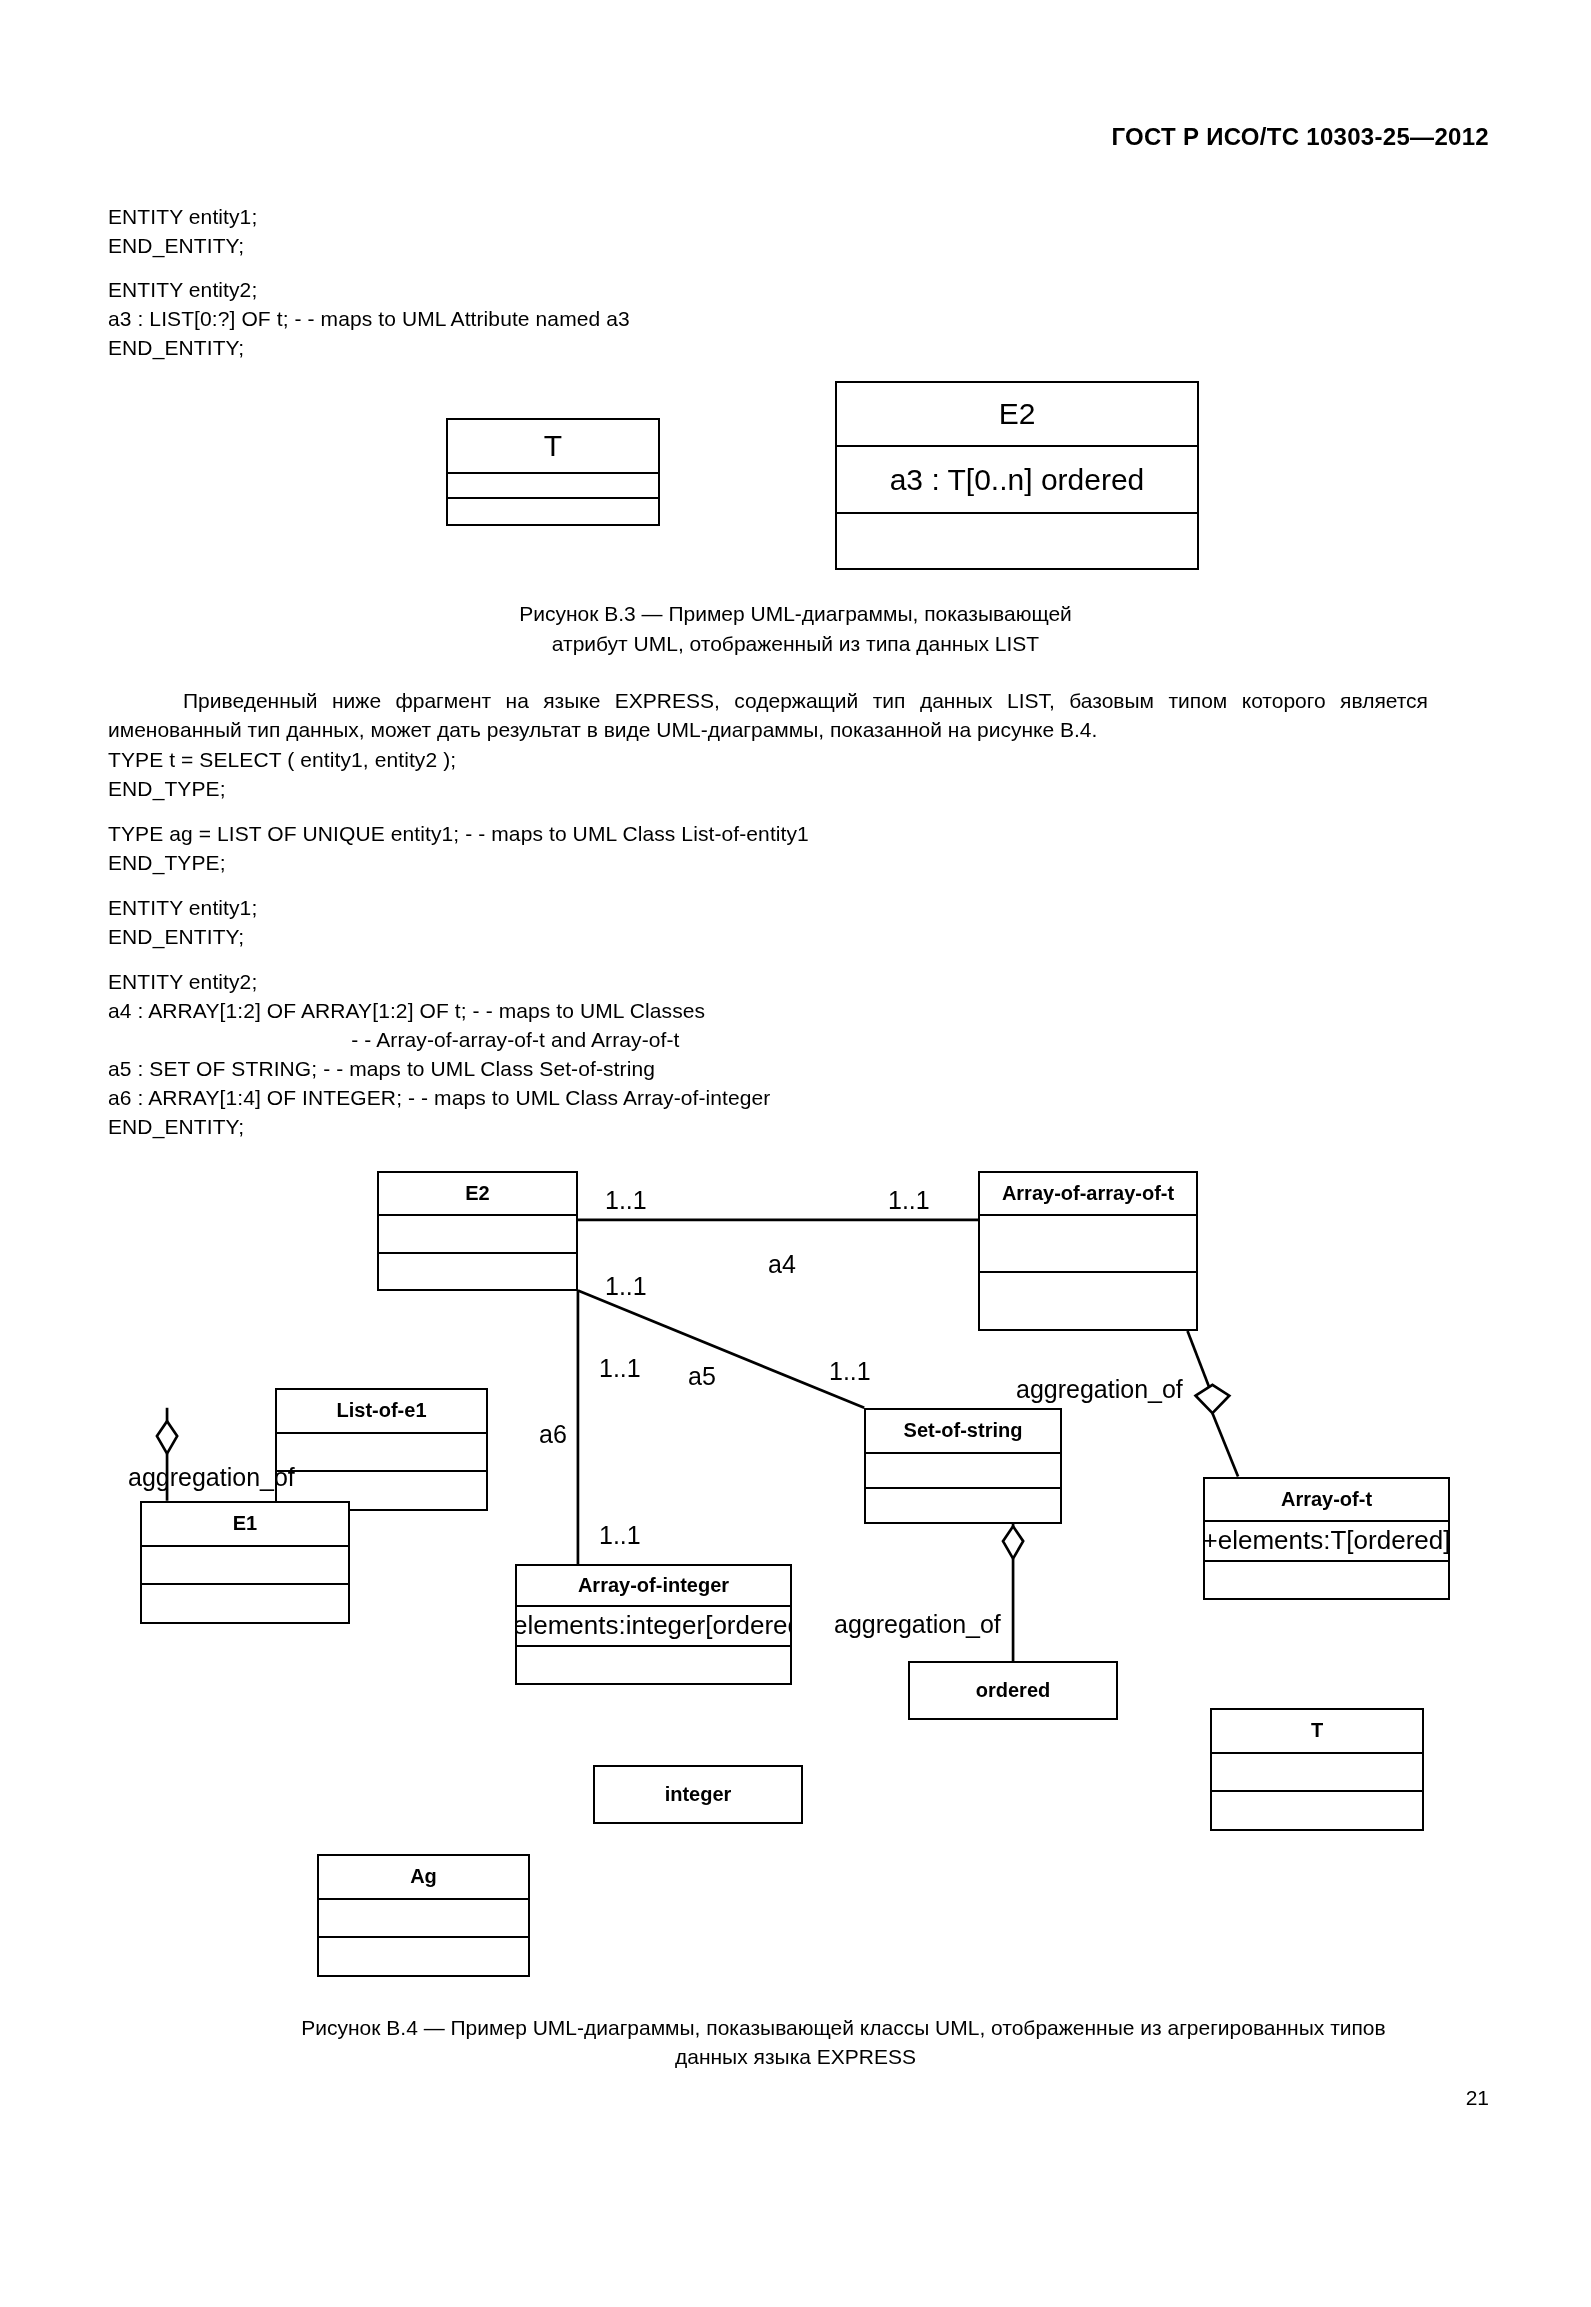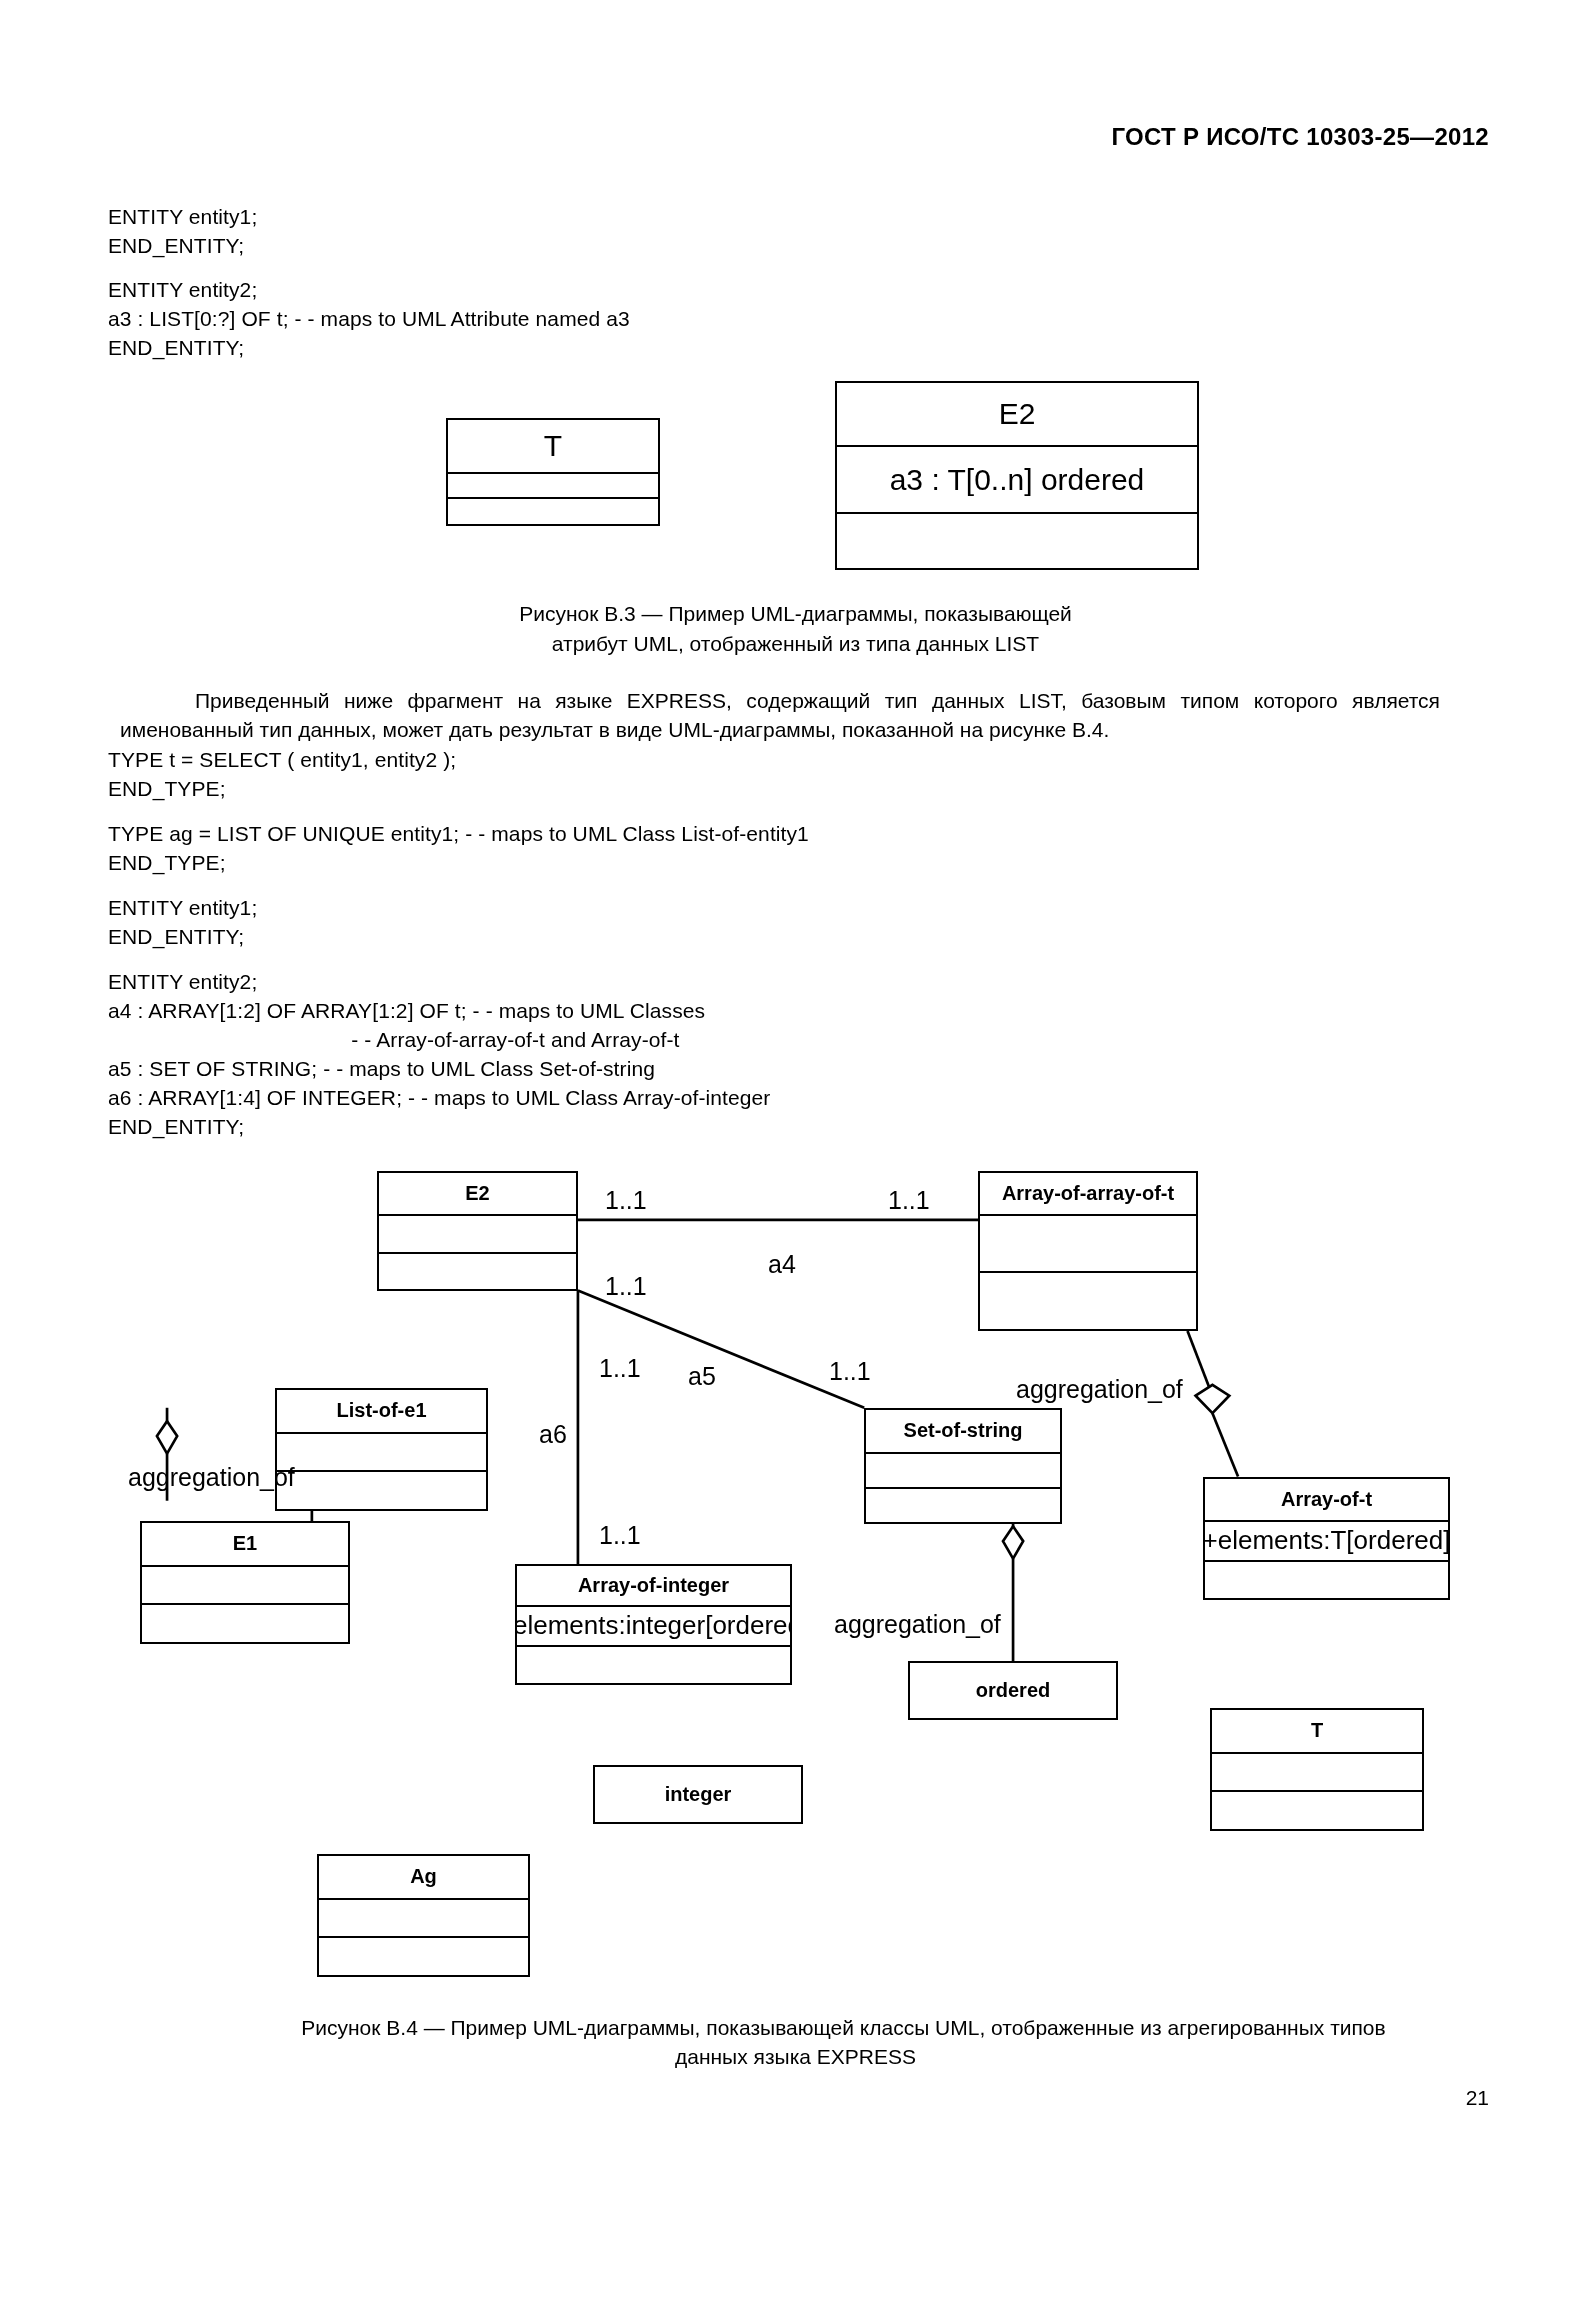--- a/index.html
+++ b/index.html
@@ -122,21 +122,21 @@
 
   <div class="uml-box b3" style="left:835px; top:381px; width:364px; height:189px;">
     <div class="cmp uml-name" style="height:62px;">E2</div>
     <div class="cmp uml-attr" style="height:67px;">a3 : T[0..n] ordered</div>
     <div class="cmp" style="height:54px;"></div>
   </div>
 
   <div class="caption" style="left:0; top:599px;">Рисунок В.3 — Пример UML-диаграммы, показывающей</div>
   <div class="caption" style="left:0; top:629px;">атрибут UML, отображенный из типа данных LIST</div>
 
-  <div class="para" style="left:108px; top:686px; width:1320px; text-indent:75px;margin-left:12px;">Приведенный ниже фрагмент на языке EXPRESS, содержащий тип данных LIST, базовым типом которого является именованный тип данных, может дать результат в виде UML-диаграммы, показанной на рисунке В.4.</div>
+  <div class="para" style="left:108px; top:686px; width:1320px; text-indent:75px;">Приведенный ниже фрагмент на языке EXPRESS, содержащий тип данных LIST, базовым типом которого является именованный тип данных, может дать результат в виде UML-диаграммы, показанной на рисунке В.4.</div>
 
   <div class="code-block" style="left:108px; top:745px;">TYPE t = SELECT ( entity1, entity2 );
 END_TYPE;</div>
 
   <div class="code-block" style="left:108px; top:819px;">TYPE ag = LIST OF UNIQUE entity1; - - maps to UML Class List-of-entity1
 END_TYPE;</div>
 
   <div class="code-block" style="left:108px; top:893px;">ENTITY entity1;
 END_ENTITY;</div>
 
@@ -200,21 +200,21 @@
     <div class="cmp" style="height:36px;"></div>
     <div class="cmp" style="height:35px;"></div>
   </div>
 
   <div class="uml-box" style="left:1203px; top:1477px; width:247px; height:123px;">
     <div class="cmp uml-name" style="height:42px;">Array-of-t</div>
     <div class="cmp uml-attr" style="height:42px;">+elements:T[ordered]</div>
     <div class="cmp" style="height:39px;"></div>
   </div>
 
-  <div class="uml-box" style="left:140px; top:1501px; width:210px; height:123px;margin-top:20px;">
+  <div class="uml-box" style="left:140px; top:1501px; width:210px; height:123px;">
     <div class="cmp uml-name" style="height:42px;">E1</div>
     <div class="cmp" style="height:39px;"></div>
     <div class="cmp" style="height:39px;"></div>
   </div>
 
   <div class="uml-box" style="left:515px; top:1564px; width:277px; height:121px;">
     <div class="cmp uml-name" style="height:40px;">Array-of-integer</div>
     <div class="cmp uml-attr" style="height:42px;">+elements:integer[ordered]</div>
     <div class="cmp" style="height:39px;"></div>
   </div>

